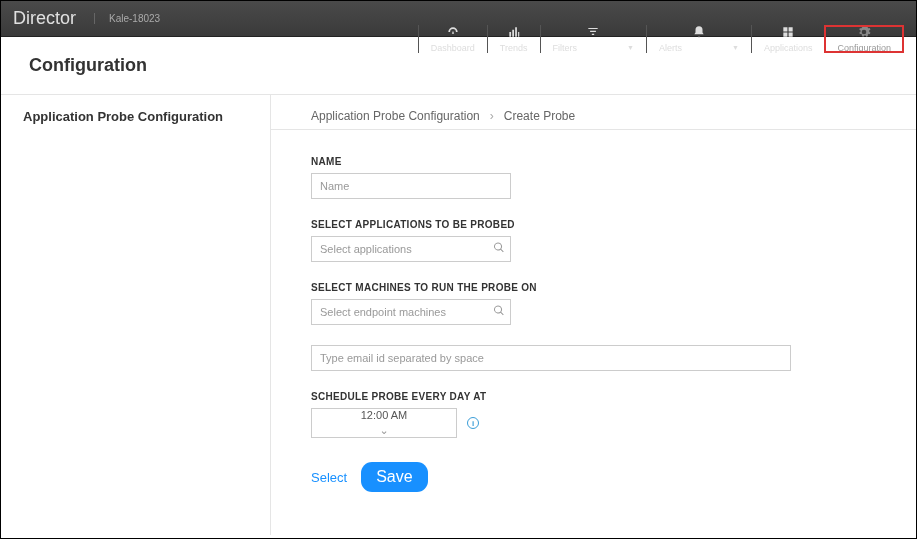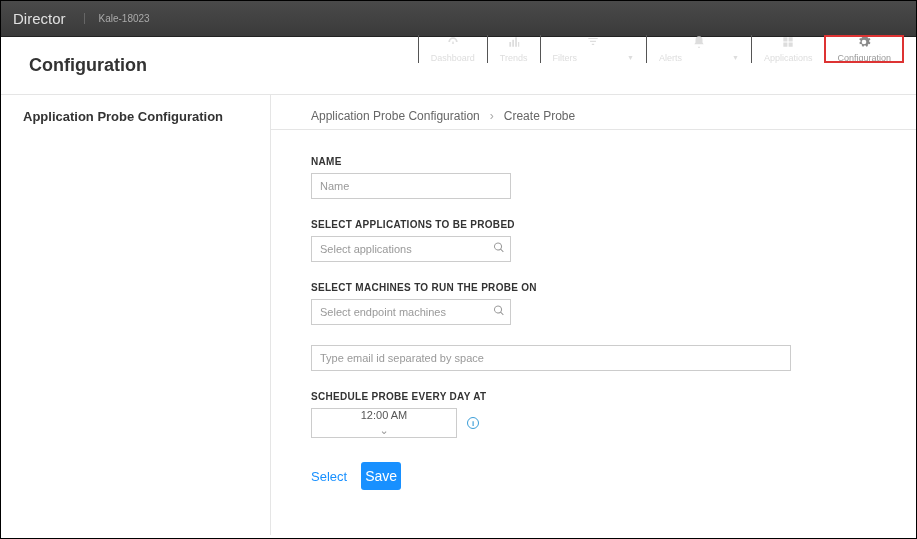--- a/index.html
+++ b/index.html
@@ -1,20 +1,20 @@
 <!DOCTYPE html>
 <html><head>
   <meta charset="utf-8">
   <style>
     * { box-sizing: border-box; margin: 0; padding: 0; }
     body { font-family: -apple-system, BlinkMacSystemFont, "Segoe UI", Arial, sans-serif; font-size: 12px; color: #333; background: #fff; width: 917px; height: 539px; border: 1px solid #000; overflow: hidden; }
     .topbar { background: linear-gradient(#4a4a4a, #3a3a3a); height: 36px; display: flex; align-items: center; padding: 0 12px; color: #ccc; border-bottom: 1px solid #222; }
-    .brand { font-size: 15px; color: #e0e0e0; font-weight: 300; }
+    .brand { font-size: 18px; color: #e0e0e0; font-weight: 300; }
     .subbrand { font-size: 10px; color: #aaa; margin-left: 18px; border-left: 1px solid #666; padding-left: 14px; }
-    .nav { margin-left: auto; display: flex; align-items: flex-end; height: 48px; margin-top: 40px; }
+    .nav { margin-left: auto; display: flex; align-items: center; height: 48px; margin-top: 40px; }
     .nav-item { display: flex; flex-direction: column; align-items: center; justify-content: center; padding: 0 12px; color: #ddd; font-size: 9px; cursor: pointer; border-left: 1px solid #555; }
     .nav-item:last-child { border-right: 1px solid #555; }
     .nav-item.hl { outline: 2px solid #d33; outline-offset: -2px; color: #999; }
     .nav-item svg { width: 14px; height: 14px; margin-bottom: 2px; fill: #ddd; }
     .nav-item.hl svg { fill: #888; }
     .nav-item .caret { font-size: 7px; margin-left: 2px; }
     .nav-label-row { display: flex; align-items: center; gap: 48px; }
     .page-title { font-size: 18px; font-weight: 600; color: #333; padding: 18px 28px; }
     .body { display: flex; border-top: 1px solid #e5e5e5; height: calc(100% - 36px - 60px); }
     .sidebar { width: 270px; border-right: 1px solid #e5e5e5; padding: 14px 22px; }
@@ -31,21 +31,21 @@
     .input::placeholder { color: #999; }
     .input.wide { width: 480px; }
     .input.med { width: 200px; }
     .input-with-icon { position: relative; display: inline-block; }
     .input-with-icon .search-ic { position: absolute; right: 6px; top: 50%; transform: translateY(-50%); color: #999; }
     .input-with-icon .search-ic svg { width: 12px; height: 12px; fill: #999; }
     .select { width: 146px; height: 30px; border: 1px solid #ccc; padding: 0 8px; font-size: 11px; color: #555; display: flex; align-items: center; justify-content: space-between; cursor: pointer; flex-direction: column; }
     .select-row { display: flex; align-items: center; gap: 10px; }
     .actions { display: flex; gap: 14px; align-items: center; margin-top: 24px; }
     .btn-link { color: #1890ff; background: none; border: none; font-size: 13px; cursor: pointer; }
-    .btn-primary { background: #1890ff; color: #fff; border: none; padding: 6px 4px; font-size: 14px; border-radius: 3px; cursor: pointer; }
+    .btn-primary { background: #1890ff; color: #fff; border: none; padding: 6px 15px; font-size: 16px; border-radius: 11px; cursor: pointer; }
   </style>
 </head>
 <body>
 
 <div class="topbar">
   <span class="brand">Director</span>
   <span class="subbrand">Kale-18023</span>
   <div class="nav">
     <div class="nav-item">
       <span><svg viewBox="0 0 24 24">

